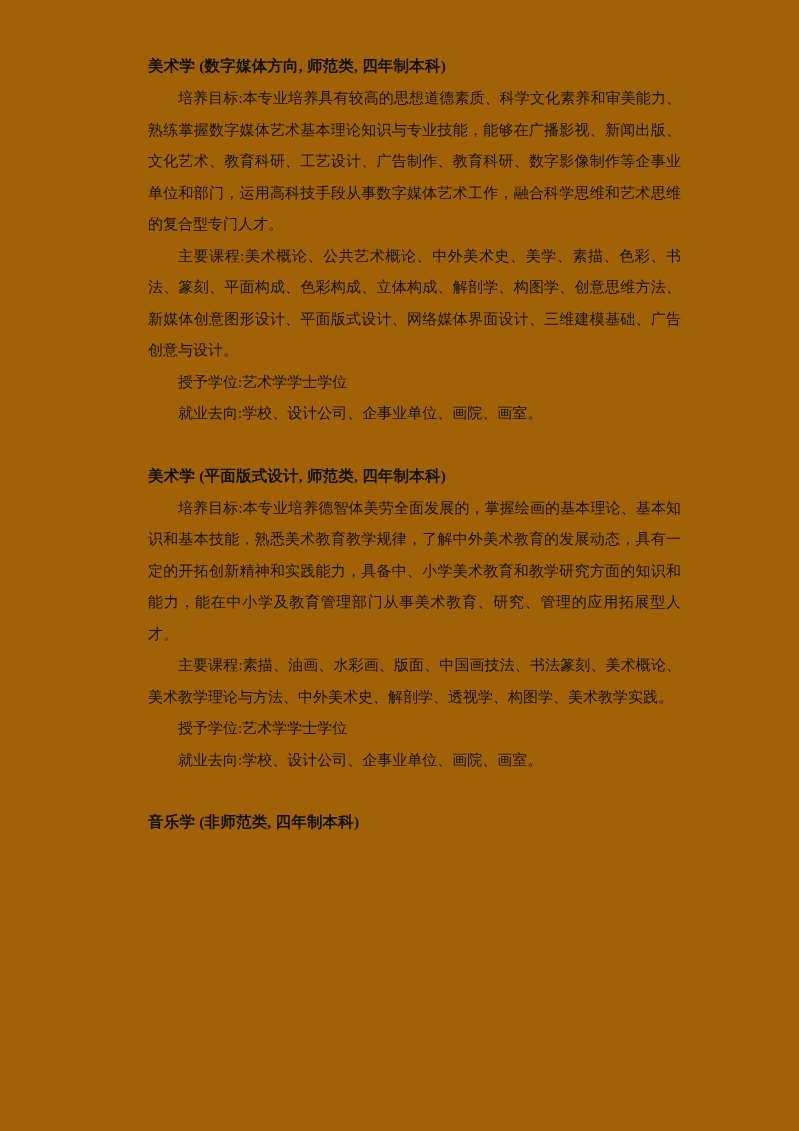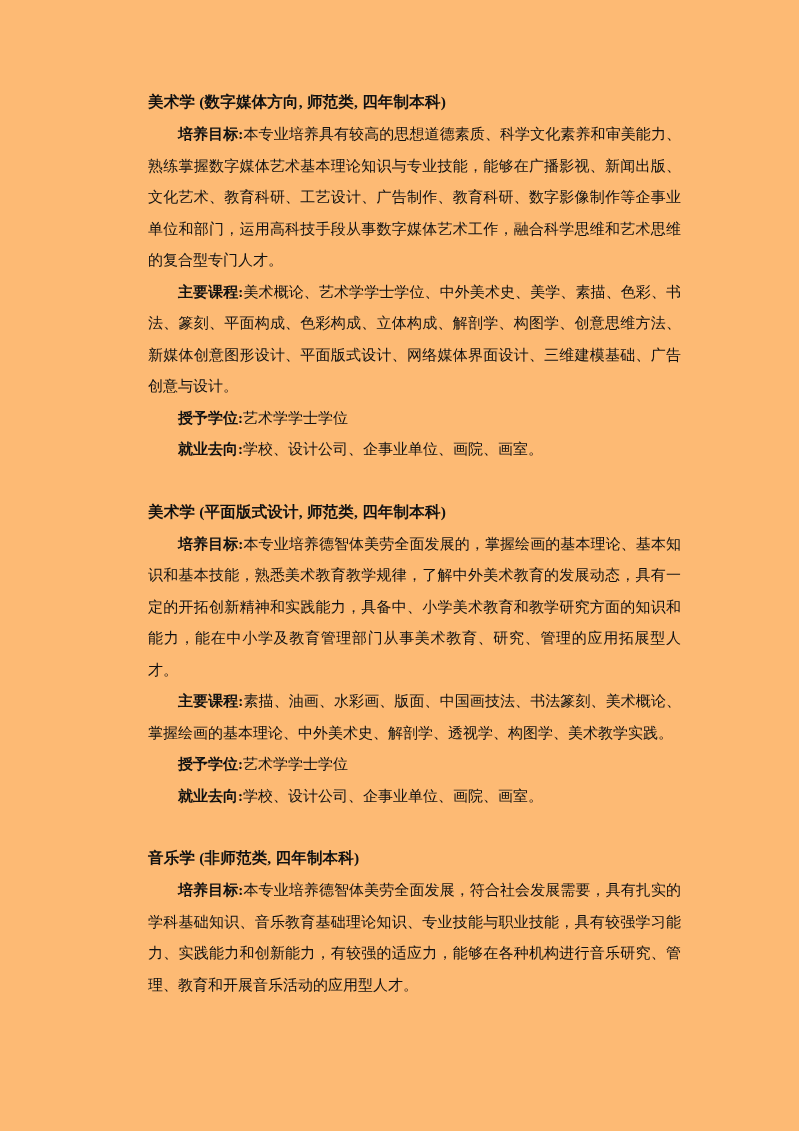--- a/index.html
+++ b/index.html
@@ -10,23 +10,23 @@
   body {
     width: 799px;
     height: 1131px;
     font-family: "Liberation Serif", "DejaVu Serif", serif;
     color: #111111;
   }
   .page {
     position: relative;
     width: 799px;
     height: 1131px;
-    background: #fdba74;
+    background: #a16207;
     box-sizing: border-box;
-    padding: 86px 118px 40px 148px;
+    padding: 50px 118px 40px 148px;
   }
   .section {
     margin-bottom: 0;
   }
   .prog-title {
     font-weight: bold;
     font-size: 15.5px;
     line-height: 31px;
     letter-spacing: 0.2px;
     margin-bottom: 2px;
@@ -35,40 +35,40 @@
     font-size: 15px;
     line-height: 31.5px;
     text-align: justify;
     text-justify: inter-ideograph;
     margin: 0;
   }
   .para.indent {
     text-indent: 30px;
   }
   .label {
-    font-weight: bold;
+    font-weight: normal;
   }
   .spacer-block {
     height: 30px;
   }
 </style>
 </head>
 <body>
 
 <div class="page">
 
   <div class="section">
     <div class="prog-title">美术学 (数字媒体方向, 师范类, 四年制本科)</div>
 
     <p class="para indent">
       <span class="label">培养目标:</span><span>本专业培养具有较高的思想道德素质、科学文化素养和审美能力、熟练掌握数字媒体艺术基本理论知识与专业技能，能够在广播影视、新闻出版、文化艺术、教育科研、工艺设计、广告制作、教育科研、数字影像制作等企事业单位和部门，运用高科技手段从事数字媒体艺术工作，融合科学思维和艺术思维的复合型专门人才。</span>
     </p>
 
     <p class="para indent">
-      <span class="label">主要课程:</span><span>美术概论、艺术学学士学位、中外美术史、美学、素描、色彩、书法、篆刻、平面构成、色彩构成、立体构成、解剖学、构图学、创意思维方法、新媒体创意图形设计、平面版式设计、网络媒体界面设计、三维建模基础、广告创意与设计。</span>
+      <span class="label">主要课程:</span><span>美术概论、公共艺术概论、中外美术史、美学、素描、色彩、书法、篆刻、平面构成、色彩构成、立体构成、解剖学、构图学、创意思维方法、新媒体创意图形设计、平面版式设计、网络媒体界面设计、三维建模基础、广告创意与设计。</span>
     </p>
 
     <p class="para indent">
       <span class="label">授予学位:</span><span>艺术学学士学位</span>
     </p>
 
     <p class="para indent">
       <span class="label">就业去向:</span><span>学校、设计公司、企事业单位、画院、画室。</span>
     </p>
   </div>
@@ -76,35 +76,32 @@
   <div class="spacer-block"></div>
 
   <div class="section">
     <div class="prog-title">美术学 (平面版式设计, 师范类, 四年制本科)</div>
 
     <p class="para indent">
       <span class="label">培养目标:</span><span>本专业培养德智体美劳全面发展的，掌握绘画的基本理论、基本知识和基本技能，熟悉美术教育教学规律，了解中外美术教育的发展动态，具有一定的开拓创新精神和实践能力，具备中、小学美术教育和教学研究方面的知识和能力，能在中小学及教育管理部门从事美术教育、研究、管理的应用拓展型人才。</span>
     </p>
 
     <p class="para indent">
-      <span class="label">主要课程:</span><span>素描、油画、水彩画、版面、中国画技法、书法篆刻、美术概论、掌握绘画的基本理论、中外美术史、解剖学、透视学、构图学、美术教学实践。</span>
+      <span class="label">主要课程:</span><span>素描、油画、水彩画、版面、中国画技法、书法篆刻、美术概论、美术教学理论与方法、中外美术史、解剖学、透视学、构图学、美术教学实践。</span>
     </p>
 
     <p class="para indent">
       <span class="label">授予学位:</span><span>艺术学学士学位</span>
     </p>
 
     <p class="para indent">
       <span class="label">就业去向:</span><span>学校、设计公司、企事业单位、画院、画室。</span>
     </p>
   </div>
 
   <div class="spacer-block"></div>
 
   <div class="section">
     <div class="prog-title">音乐学 (非师范类, 四年制本科)</div>
 
-    <p class="para indent">
-      <span class="label">培养目标:</span><span>本专业培养德智体美劳全面发展，符合社会发展需要，具有扎实的学科基础知识、音乐教育基础理论知识、专业技能与职业技能，具有较强学习能力、实践能力和创新能力，有较强的适应力，能够在各种机构进行音乐研究、管理、教育和开展音乐活动的应用型人才。</span>
-    </p>
   </div>
 
 </div>
 
 </body></html>

